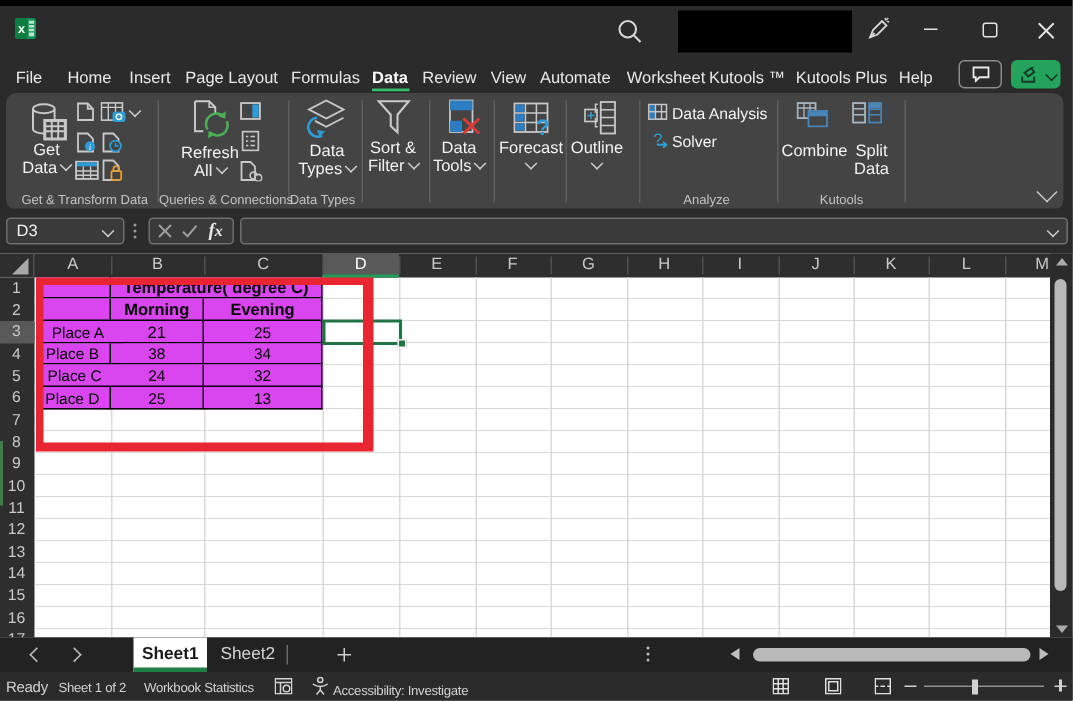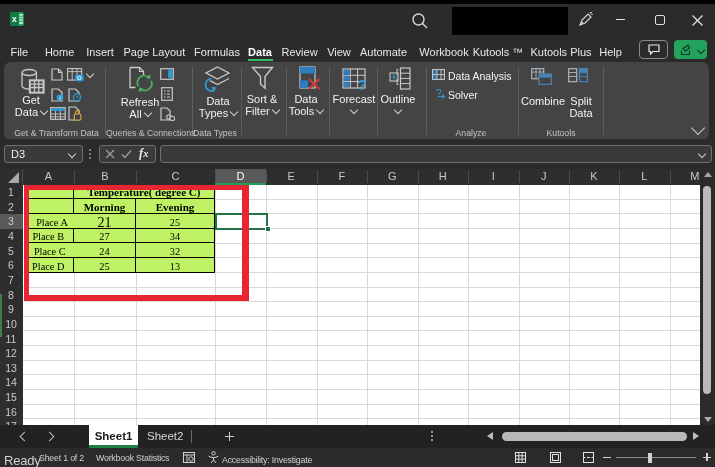--- a/index.html
+++ b/index.html
@@ -3,21 +3,21 @@
 <meta charset="utf-8">
 <style>
 html,body{margin:0;padding:0;background:#2b2b2b;}
 #app{position:relative;width:715px;height:467px;overflow:hidden;background:#2b2b2b;
  font-family:"Liberation Sans",sans-serif;-webkit-font-smoothing:antialiased;}
 .abs{position:absolute;}
 .chv{display:inline-block;width:5px;height:5px;border-left:1.4px solid #cfcfcf;border-bottom:1.4px solid #cfcfcf;transform:rotate(-45deg);vertical-align:2px;}
 .vsep{position:absolute;width:1px;background:#5d5d5d;top:67px;height:68px;}
 .glbl{position:absolute;top:127px;height:12px;line-height:12px;font-size:8.7px;color:#c3c3c3;text-align:center;white-space:nowrap;}
 .btxt{position:absolute;font-size:11px;color:#f2f2f2;text-align:center;line-height:12px;}
-.cell{position:absolute;background:#bef264;border-right:1px solid #000;border-bottom:1px solid #000;box-sizing:border-box;font-family:Liberation Serif, serif;color:#000;text-align:center;padding-top:1.5px;}
+.cell{position:absolute;background:#d946ef;border-right:1px solid #000;border-bottom:1px solid #000;box-sizing:border-box;font-family:Liberation Sans, sans-serif;color:#000;text-align:center;padding-top:1.5px;}
 </style>
 </head>
 <body>
 <div id="app">
 
 <div class="abs" style="left:0;top:0;width:715px;height:40px;background:#2b2b2b;"></div>
 <div class="abs" style="left:0;top:0;width:715px;height:4px;background:#000;"></div>
 
 <svg class="abs" style="left:10px;top:12px;" width="14" height="14" viewBox="0 0 14 14">
  <rect x="0" y="0" width="14" height="14" rx="2" fill="#149155"></rect>
@@ -51,21 +51,21 @@
 <div class="abs" id="menurow" style="left:0;top:46px;width:715px;height:14px;font-size:11px;color:#e8e8e8;">
       <span style="position:absolute;left:19.3px;transform:translateX(-50%);white-space:nowrap;">File</span>
       <span style="position:absolute;left:59.6px;transform:translateX(-50%);white-space:nowrap;">Home</span>
       <span style="position:absolute;left:100px;transform:translateX(-50%);white-space:nowrap;">Insert</span>
       <span style="position:absolute;left:154.4px;transform:translateX(-50%);white-space:nowrap;">Page Layout</span>
       <span style="position:absolute;left:217px;transform:translateX(-50%);white-space:nowrap;">Formulas</span>
       <span style="position:absolute;left:260px;transform:translateX(-50%);white-space:nowrap;font-weight:bold;color:#fff;">Data</span>
       <span style="position:absolute;left:299.6px;transform:translateX(-50%);white-space:nowrap;">Review</span>
       <span style="position:absolute;left:339px;transform:translateX(-50%);white-space:nowrap;">View</span>
       <span style="position:absolute;left:383.5px;transform:translateX(-50%);white-space:nowrap;">Automate</span>
-      <span style="position:absolute;left:444px;transform:translateX(-50%);white-space:nowrap;">Workbook</span>
+      <span style="position:absolute;left:444px;transform:translateX(-50%);white-space:nowrap;">Worksheet</span>
       <span style="position:absolute;left:498px;transform:translateX(-50%);white-space:nowrap;">Kutools ™</span>
       <span style="position:absolute;left:561px;transform:translateX(-50%);white-space:nowrap;">Kutools Plus</span>
       <span style="position:absolute;left:610.5px;transform:translateX(-50%);white-space:nowrap;">Help</span>
     </div>
 <div class="abs" style="left:248px;top:58.5px;width:25px;height:2.5px;background:#35c06c;"></div>
 
 <div class="abs" style="left:639px;top:40px;width:29px;height:19px;border:1px solid #8a8a8a;border-radius:4px;box-sizing:border-box;"></div>
 <svg class="abs" style="left:647.5px;top:44px;" width="12" height="11" viewBox="0 0 12 11" fill="none" stroke="#e8e8e8" stroke-width="1.2">
  <path d="M1 1 h10 v6.5 h-6 l-2.5 2.5 v-2.5 h-1.5 Z"></path>
 </svg>
@@ -324,24 +324,24 @@
     <div class="abs" style="left:569px;top:185px;width:1px;height:240px;background:#d9d9d9;"></div>
     <div class="abs" style="left:619px;top:185px;width:1px;height:240px;background:#d9d9d9;"></div>
     <div class="abs" style="left:669.5px;top:185px;width:1px;height:240px;background:#d9d9d9;"></div>
 
 <div class="cell" style="left:23.5px;top:184.80px;width:50.5px;height:14.65px;line-height:13.4px;font-size:10.3px;"></div>
     <div class="cell" style="left:74px;top:184.80px;width:141px;height:14.65px;line-height:13.4px;font-size:11px;font-weight:bold;">Temperature( degree C)</div>
     <div class="cell" style="left:23.5px;top:199.45px;width:50.5px;height:14.65px;line-height:13.4px;font-size:10.3px;"></div>
     <div class="cell" style="left:74px;top:199.45px;width:62px;height:14.65px;line-height:13.4px;font-size:11px;font-weight:bold;">Morning</div>
     <div class="cell" style="left:136px;top:199.45px;width:79px;height:14.65px;line-height:13.4px;font-size:11px;font-weight:bold;">Evening</div>
     <div class="cell" style="left:23.5px;top:214.10px;width:58px;height:14.65px;line-height:13.4px;font-size:10.3px;">Place A</div>
-    <div class="cell" style="left:74px;top:214.10px;width:62px;height:14.65px;line-height:13.4px;font-size:14px;">21</div>
+    <div class="cell" style="left:74px;top:214.10px;width:62px;height:14.65px;line-height:13.4px;font-size:11px;">21</div>
     <div class="cell" style="left:136px;top:214.10px;width:79px;height:14.65px;line-height:13.4px;font-size:10.3px;">25</div>
     <div class="cell" style="left:23.5px;top:228.75px;width:50.5px;height:14.65px;line-height:13.4px;font-size:10.3px;">Place B</div>
-    <div class="cell" style="left:74px;top:228.75px;width:62px;height:14.65px;line-height:13.4px;font-size:10.3px;">27</div>
+    <div class="cell" style="left:74px;top:228.75px;width:62px;height:14.65px;line-height:13.4px;font-size:10.3px;">38</div>
     <div class="cell" style="left:136px;top:228.75px;width:79px;height:14.65px;line-height:13.4px;font-size:10.3px;">34</div>
     <div class="cell" style="left:25px;top:243.40px;width:50.5px;height:14.65px;line-height:13.4px;font-size:10.3px;">Place C</div>
     <div class="cell" style="left:74px;top:243.40px;width:62px;height:14.65px;line-height:13.4px;font-size:10.3px;">24</div>
     <div class="cell" style="left:136px;top:243.40px;width:79px;height:14.65px;line-height:13.4px;font-size:10.3px;">32</div>
     <div class="cell" style="left:23.5px;top:258.05px;width:50.5px;height:14.65px;line-height:13.4px;font-size:10.3px;">Place D</div>
     <div class="cell" style="left:74px;top:258.05px;width:62px;height:14.65px;line-height:13.4px;font-size:10.3px;">25</div>
     <div class="cell" style="left:136px;top:258.05px;width:79px;height:14.65px;line-height:13.4px;font-size:10.3px;">13</div>
 
 <div class="abs" style="left:214.5px;top:212.8px;width:53.5px;height:17px;border:2px solid #217346;box-sizing:border-box;"></div>
 <div class="abs" style="left:264.5px;top:225.8px;width:4px;height:4px;background:#217346;border:1px solid #fff;"></div>
@@ -363,21 +363,21 @@
 <div class="abs" style="left:147px;top:430px;width:36px;height:13px;font-size:11.5px;color:#d5d5d5;text-align:center;">Sheet2</div>
 <div class="abs" style="left:191px;top:430px;width:1px;height:13px;background:#6a6a6a;"></div>
 <div class="abs" style="left:225px;top:435.6px;width:9px;height:1.3px;background:#cfcfcf;"></div>
 <div class="abs" style="left:229px;top:431.7px;width:1.3px;height:9px;background:#cfcfcf;"></div>
 <div class="abs" style="left:431px;top:431px;width:2px;height:2px;background:#bdbdbd;border-radius:50%;box-shadow:0 4px 0 #bdbdbd,0 8px 0 #bdbdbd;"></div>
 <div class="abs" style="left:487px;top:432px;width:0;height:0;border-top:4.5px solid transparent;border-bottom:4.5px solid transparent;border-right:6px solid #bdbdbd;"></div>
 <div class="abs" style="left:502px;top:432px;width:185px;height:9px;background:#b9b9b9;border-radius:4.5px;"></div>
 <div class="abs" style="left:693px;top:432px;width:0;height:0;border-top:4.5px solid transparent;border-bottom:4.5px solid transparent;border-left:6px solid #bdbdbd;"></div>
 
 <div class="abs" style="left:0;top:448px;width:715px;height:19px;background:#2b2b2b;"></div>
-<div class="abs" style="left:4px;top:453px;font-size:13px;letter-spacing:-0.2px;color:#d2d2d2;">Ready</div>
+<div class="abs" style="left:4px;top:453px;font-size:10px;letter-spacing:-0.2px;color:#d2d2d2;">Ready</div>
     <div class="abs" style="left:39px;top:453px;font-size:8.8px;letter-spacing:-0.2px;color:#d2d2d2;text-align:center;">Sheet 1 of 2</div>
     <div class="abs" style="left:96px;top:453px;font-size:8.8px;letter-spacing:-0.2px;color:#d2d2d2;">Workbook Statistics</div>
 <svg class="abs" style="left:183px;top:451.5px;" width="12" height="11" viewBox="0 0 12 11" fill="none" stroke="#d2d2d2" stroke-width="1">
  <rect x="0.5" y="0.5" width="11" height="10"></rect>
       <path d="M0.5 3 h11 M4 3 v7.5"></path>
       <circle cx="8" cy="7" r="2.2"></circle>
 </svg>
 <svg class="abs" style="left:207px;top:450.5px;" width="13" height="13" viewBox="0 0 13 13" fill="none" stroke="#d2d2d2" stroke-width="1">
  <circle cx="6.5" cy="2.3" r="1.7"></circle>
       <path d="M1.5 5 a9 9 0 0 0 10 0 M6.5 6.5 v2.5 M6.5 9 l-2.5 3 M6.5 9 l2.5 3"></path>

